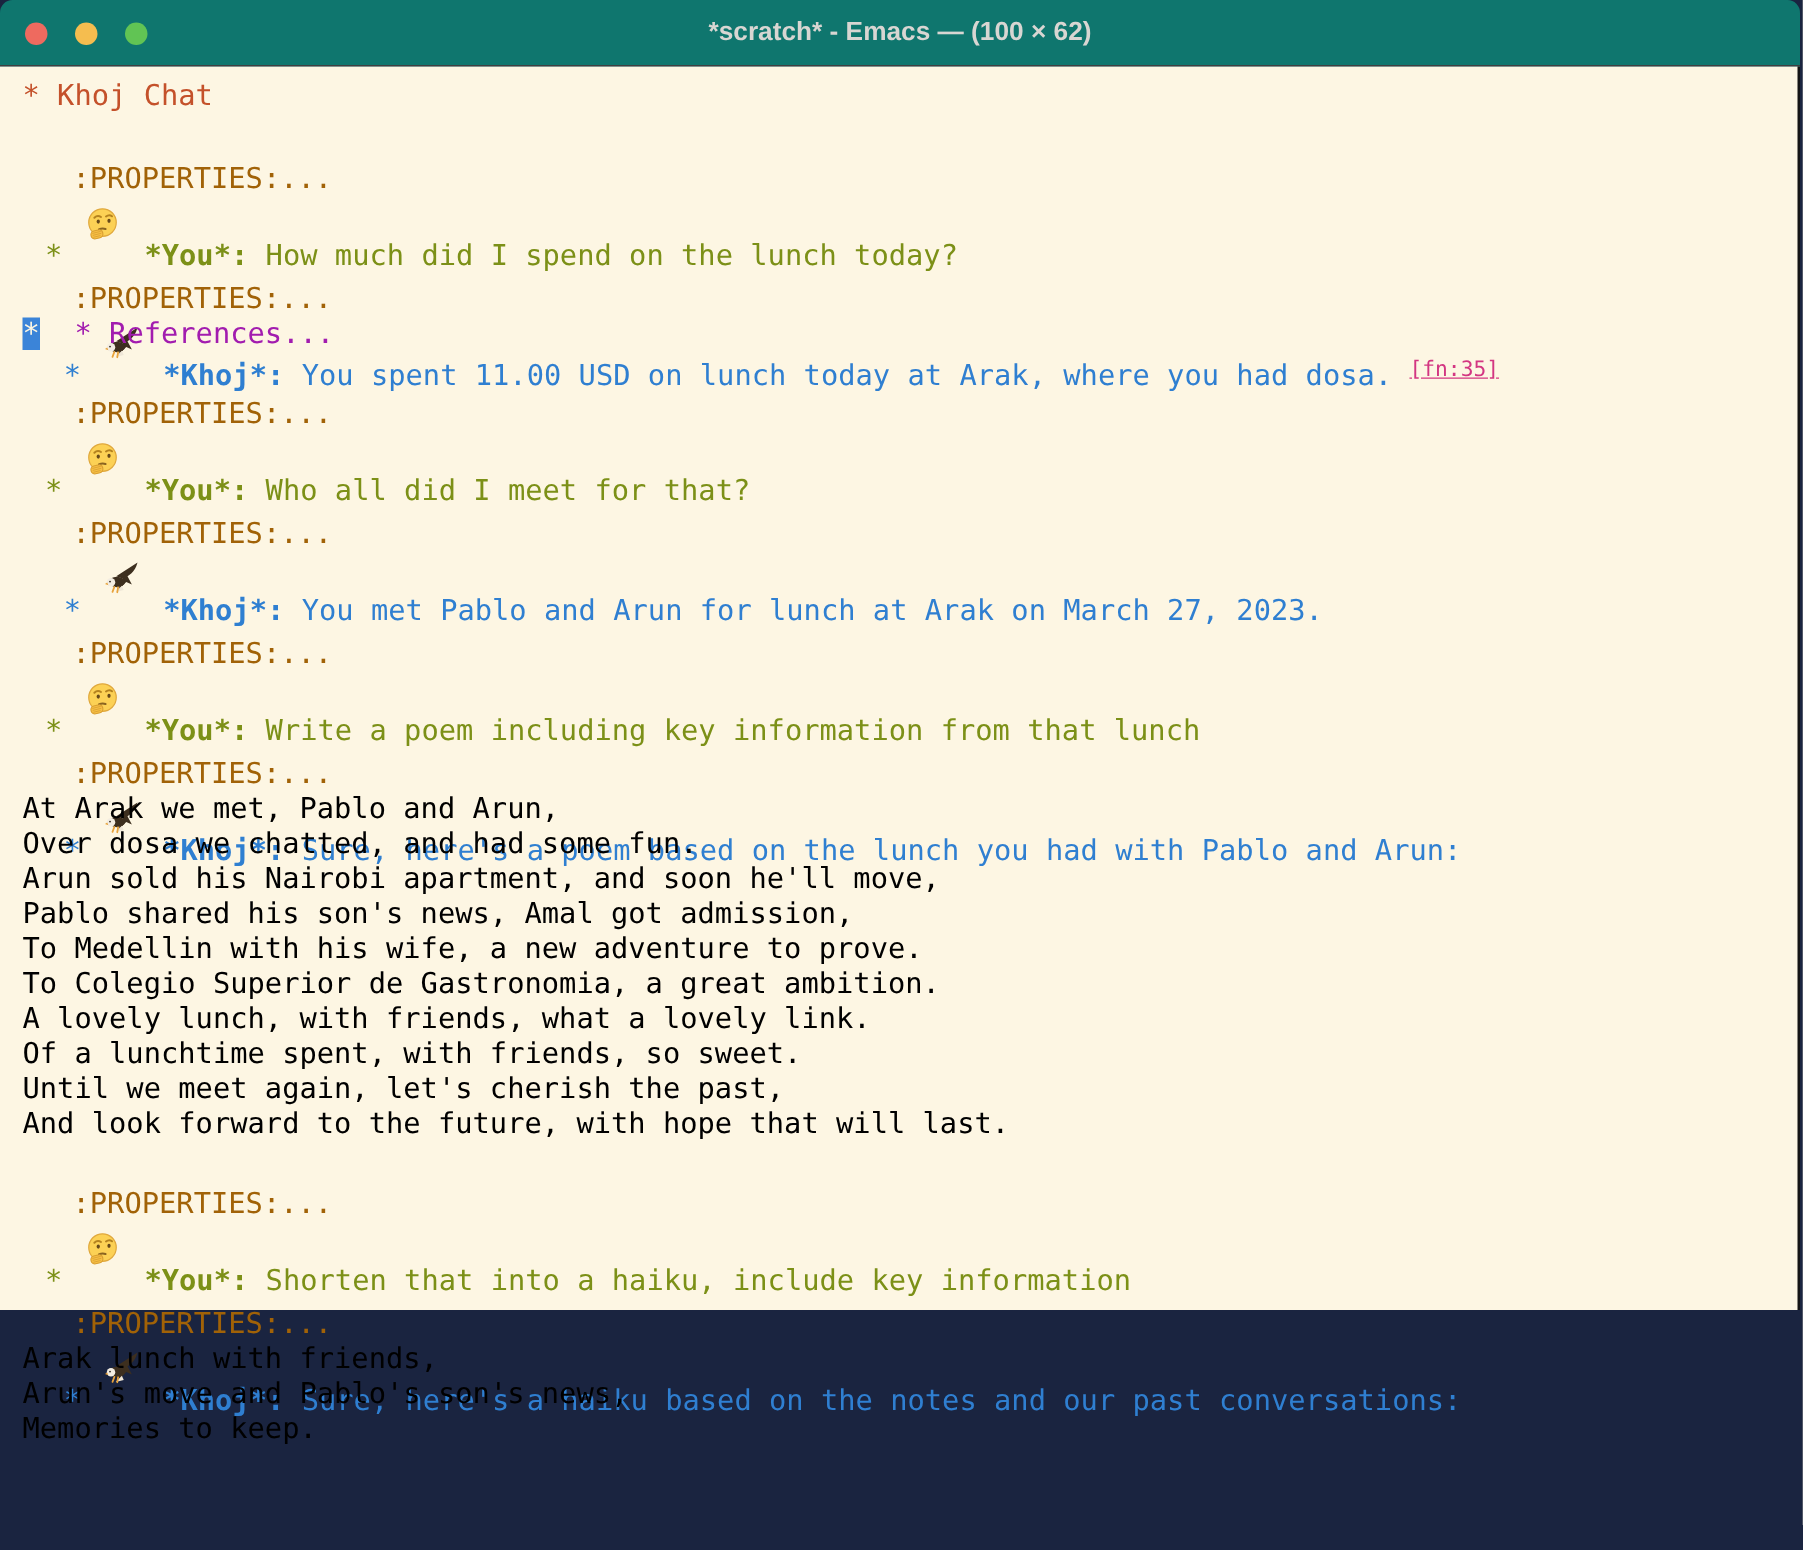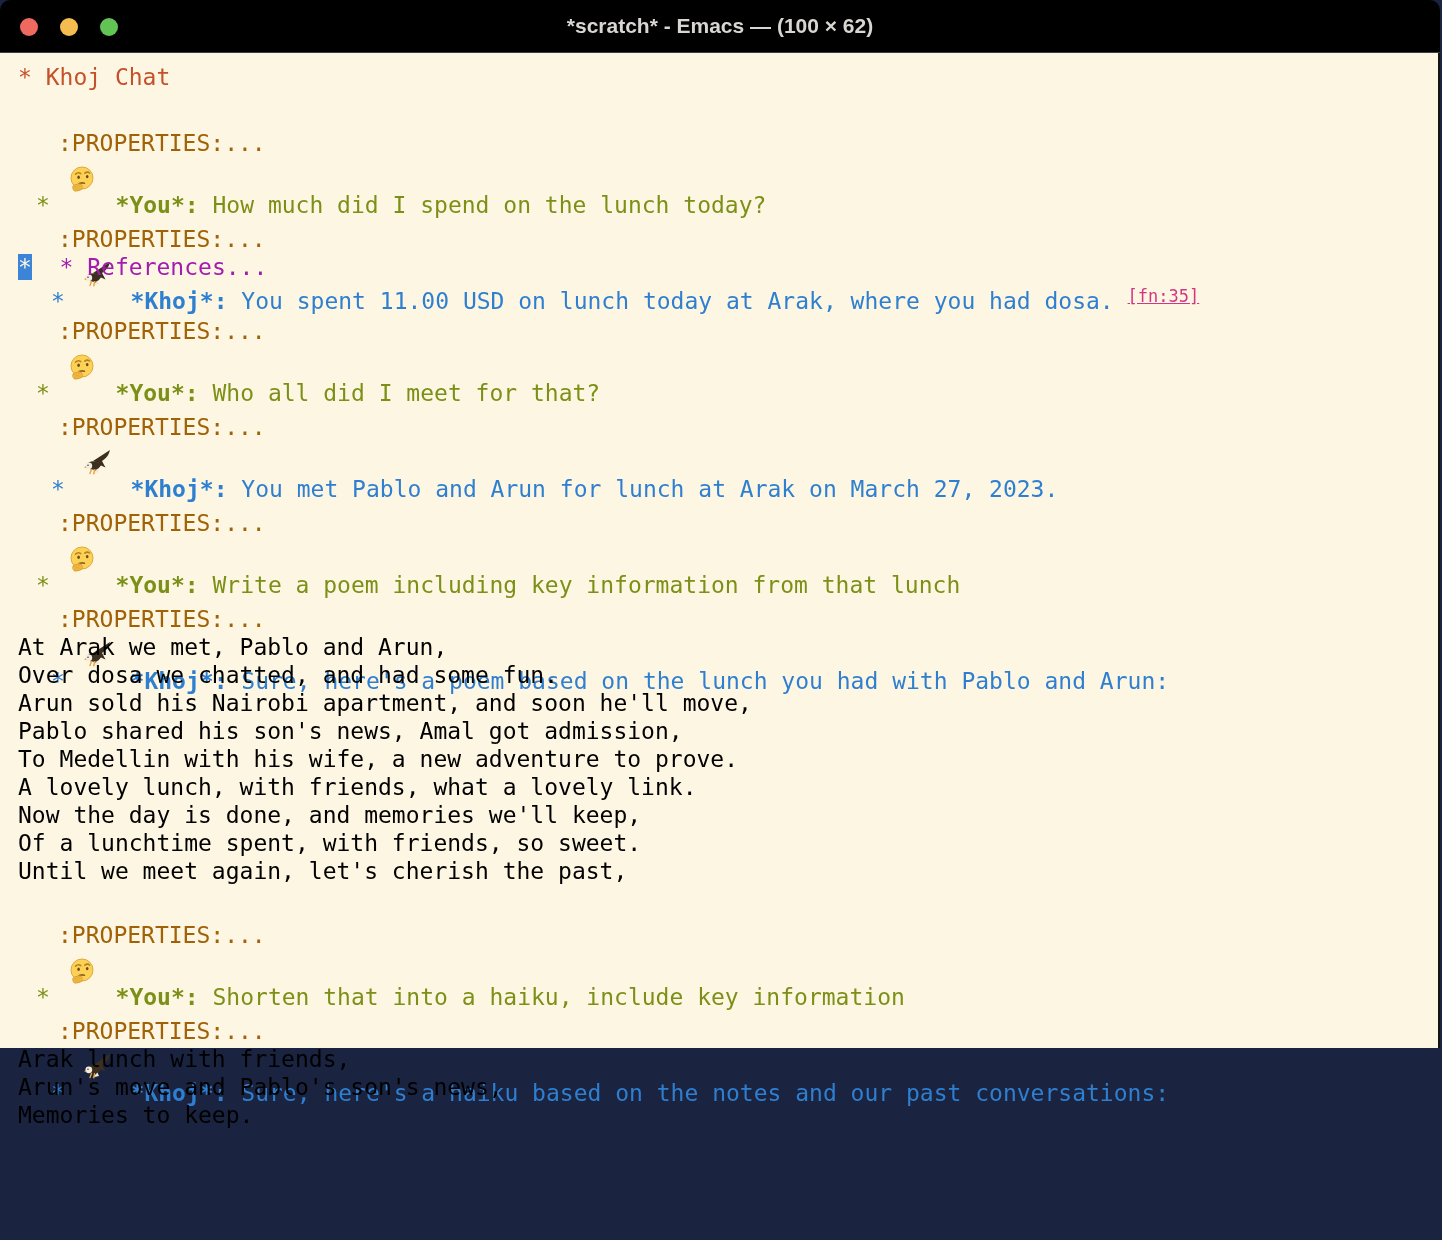--- a/index.html
+++ b/index.html
@@ -3,21 +3,21 @@
 <meta charset="utf-8">
 <style>
   html,body{margin:0;padding:0;background:#1a2440;}
   .window{
     position:relative;width:1440px;height:1240px;
     border-radius:10px 10px 0 0;overflow:hidden;
     font-family:"DejaVu Sans Mono","Liberation Mono",monospace;
   }
   
   .titlebar{
-    position:relative;height:52px;background:#000000;
+    position:relative;height:52px;background:#0f766e;
     border-bottom:1px solid #3f3f40;
   }
   .traffic{position:absolute;left:20px;top:18px;display:flex;gap:22px;}
   .traffic span{width:18px;height:18px;border-radius:50%;display:block;}
   .tl-close{background:#ee6a5f;}
   .tl-min{background:#f5bd4f;}
   .tl-zoom{background:#61c454;}
   .titletext{
     position:absolute;left:0;right:0;top:0;height:52px;
     line-height:52px;text-align:center;
@@ -148,24 +148,25 @@
     <path d="M2.8 17 L1 18.2 L3.6 19.2 Z" fill="#e8a33b"></path>
     <path d="M8.5 20.5 L7 24.5 M11.5 20.8 L10.8 24.8" stroke="#e8a33b" stroke-width="1.4" stroke-linecap="round"></path>
   </svg>
 </span><span class="f-khoj f-bold"> *Khoj*:</span><span class="f-khoj"> Sure, here's a poem based on the lunch you had with Pablo and Arun:</span></div>
       <div class="line l-drawer"><span class="f-drawer">:PROPERTIES:...</span></div>
       <div class="line l-body"><span class="f-body">At Arak we met, Pablo and Arun,</span></div>
       <div class="line l-body"><span class="f-body">Over dosa we chatted, and had some fun.</span></div>
       <div class="line l-body"><span class="f-body">Arun sold his Nairobi apartment, and soon he'll move,</span></div>
       <div class="line l-body"><span class="f-body">Pablo shared his son's news, Amal got admission,</span></div>
       <div class="line l-body"><span class="f-body">To Medellin with his wife, a new adventure to prove.</span></div>
+      <div class="line l-body"><span class="f-body">To Colegio Superior de Gastronomia, a great ambition.</span></div>
       <div class="line l-body"><span class="f-body">A lovely lunch, with friends, what a lovely link.</span></div>
-      <div class="line l-body"><span class="f-body">Now the day is done, and memories we'll keep,</span></div>
       <div class="line l-body"><span class="f-body">Of a lunchtime spent, with friends, so sweet.</span></div>
       <div class="line l-body"><span class="f-body">Until we meet again, let's cherish the past,</span></div>
+      <div class="line l-body"><span class="f-body">And look forward to the future, with hope that will last.</span></div>
       <div class="line l-you"><span class="f-you">* </span><span class="emoji">
   <svg viewBox="0 0 28 28" xmlns="http://www.w3.org/2000/svg">
     <circle cx="14" cy="13" r="11" fill="#fcd155" stroke="#e0a93e" stroke-width="1"></circle>
     <path d="M7.5 9.2 Q10 6.6 12.8 8.6" stroke="#b5831f" stroke-width="1.6" fill="none" stroke-linecap="round"></path>
     <path d="M16.8 8.2 Q19.4 6.2 21.6 8.0" stroke="#b5831f" stroke-width="1.6" fill="none" stroke-linecap="round"></path>
     <ellipse cx="10.6" cy="12.2" rx="1.3" ry="1.7" fill="#67491a"></ellipse>
     <ellipse cx="19.2" cy="11.6" rx="1.3" ry="1.7" fill="#67491a"></ellipse>
     <path d="M11.2 18.6 Q13.8 17.2 16.4 18.2" stroke="#8a6420" stroke-width="1.7" fill="none" stroke-linecap="round"></path>
     <g transform="rotate(-14 9 22)">
       <rect x="4.6" y="19.4" width="9.6" height="6.4" rx="3" fill="#f7c045" stroke="#d99e31" stroke-width="0.9"></rect>

